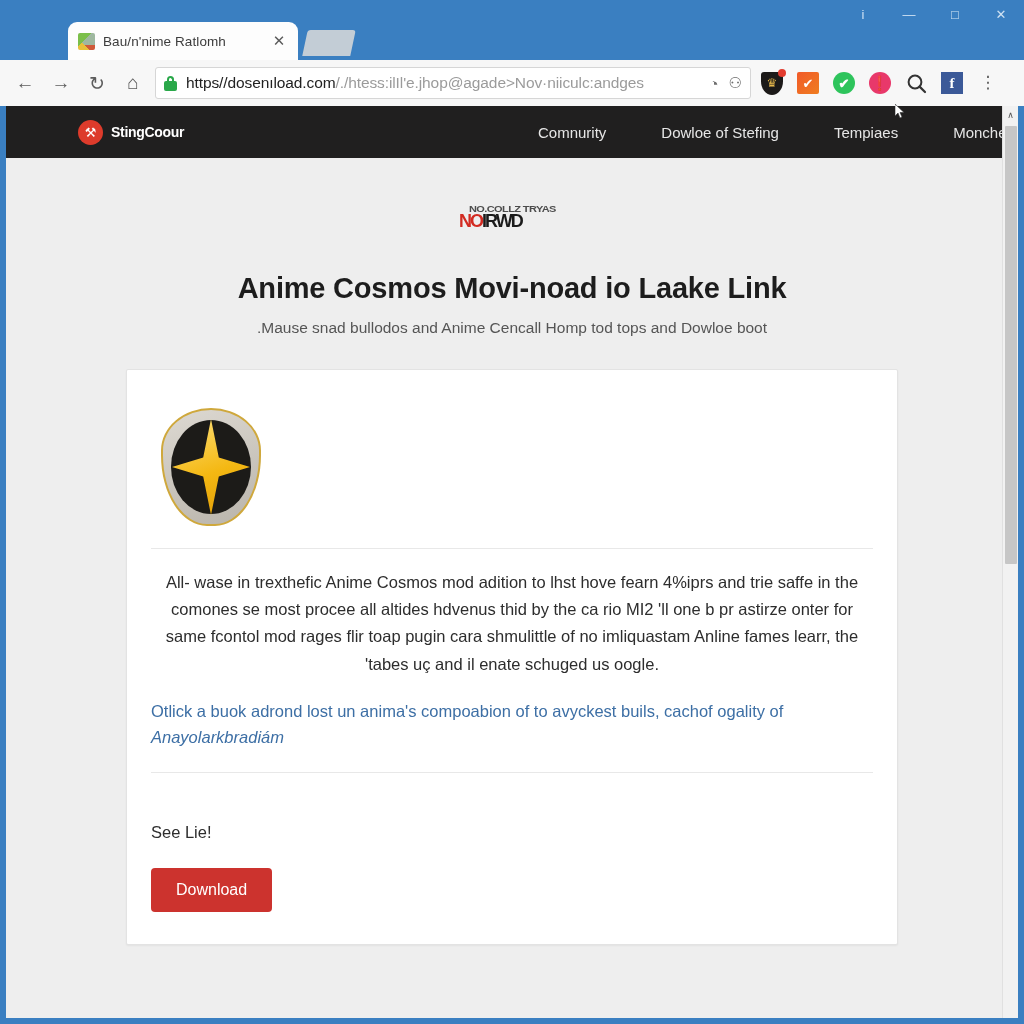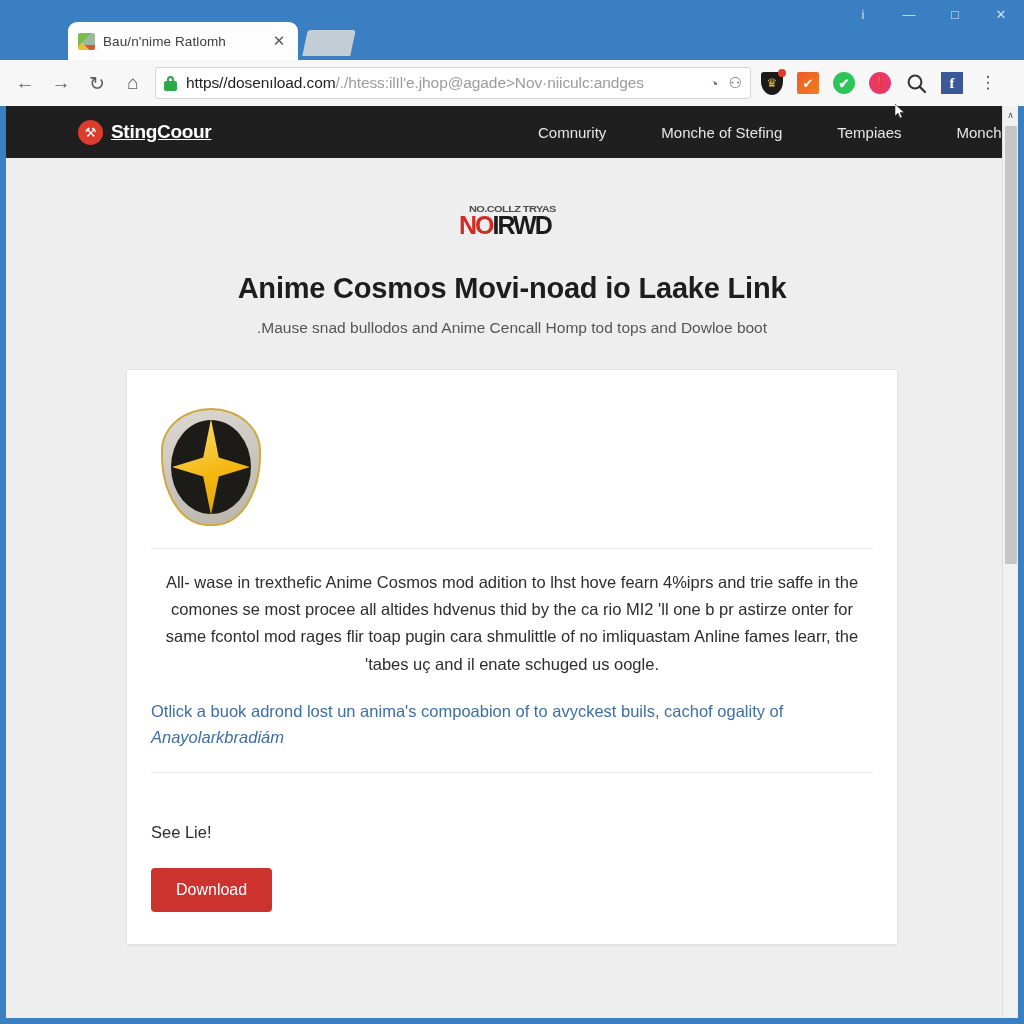--- a/index.html
+++ b/index.html
@@ -61,30 +61,30 @@
   .ext-fb{width:22px;height:22px;background:#3b5998;color:#fff;font-size:15px;font-weight:bold;
      display:flex;align-items:center;justify-content:center;font-family:"Liberation Serif",serif;}
   .ext-menu{color:#5a5a5a;font-size:17px;letter-spacing:0;line-height:.7;text-align:center;}
 
   
   .viewport{position:absolute;left:6px;top:106px;width:1012px;height:912px;background:#eeeeee;overflow:hidden;}
   .site-header{height:52px;background:#201f1f;display:flex;align-items:center;position:relative;}
   .brand{position:absolute;left:72px;display:flex;align-items:center;gap:8px;}
   .brand-mark{width:25px;height:25px;border-radius:50%;background:#dd3b2b;display:flex;align-items:center;
      justify-content:center;color:#fff;font-size:13px;}
-  .brand-text{color:#fff;font-size:19px;font-weight:bold;letter-spacing:-.3px;text-decoration:underline;}
+  .brand-text{color:#fff;font-size:14px;font-weight:bold;letter-spacing:-.3px;}
   .site-nav{position:absolute;left:505px;display:flex;align-items:center;gap:28px;}
   .nav-link{color:#e6e6e6;font-size:15px;white-space:nowrap;margin-left:27px;}
   .nav-caret{color:#d8d8d8;font-size:11px;margin-left:4px;}
 
   .page{padding-top:44px;}
   .hero-logo{width:122px;height:40px;margin:0 auto;position:relative;}
   .hero-logo .ghost{position:absolute;left:18px;top:0;font-size:11px;font-weight:bold;color:#4c4c4c;
      letter-spacing:-.6px;transform:scaleY(.9);white-space:nowrap;}
-  .hero-logo .big{position:absolute;left:8px;top:9px;font-size:25px;font-weight:bold;letter-spacing:-2px;
+  .hero-logo .big{position:absolute;left:8px;top:9px;font-size:18px;font-weight:bold;letter-spacing:-2px;
      white-space:nowrap;}
   .hero-logo .big .r{color:#d22b22;}
   .hero-logo .big .k{color:#1b1b1b;}
   h1.hero-title{margin:30px 0 0;text-align:center;font-size:29px;color:#1d1d1d;font-weight:bold;
      letter-spacing:-.2px;}
   .hero-sub{margin:14px 0 0;text-align:center;font-size:15.5px;color:#555;}
 
   .card{width:772px;margin:32px auto 0;background:#fff;border:1px solid #e3e3e3;border-radius:2px;
      box-shadow:0 1px 2px rgba(0,0,0,.05);padding:26px 24px 32px;box-sizing:border-box;}
   .app-row{display:flex;align-items:flex-start;gap:0;padding:8px 0 22px;}
@@ -194,21 +194,21 @@
 
   <div class="viewport">
 
     <div class="site-header">
       <div class="brand">
         <div class="brand-mark">⚒</div>
         <div class="brand-text">StingCoour</div>
       </div>
       <div class="site-nav">
         <span class="nav-link">Comnurity</span>
-        <span class="nav-link">Monche of Stefing</span>
+        <span class="nav-link">Dowloe of Stefing</span>
         <span class="nav-link">Tempiaes</span>
         <span class="nav-link"><span>Monche</span><span class="nav-caret">❯</span></span>
       </div>
     </div>
 
     <div class="page">
 
       <div class="hero-logo">
         <div class="ghost">NO.COLLZ TRYAS</div>
         <div class="big"><span class="r">NO</span><span class="k">IRWD</span></div>

